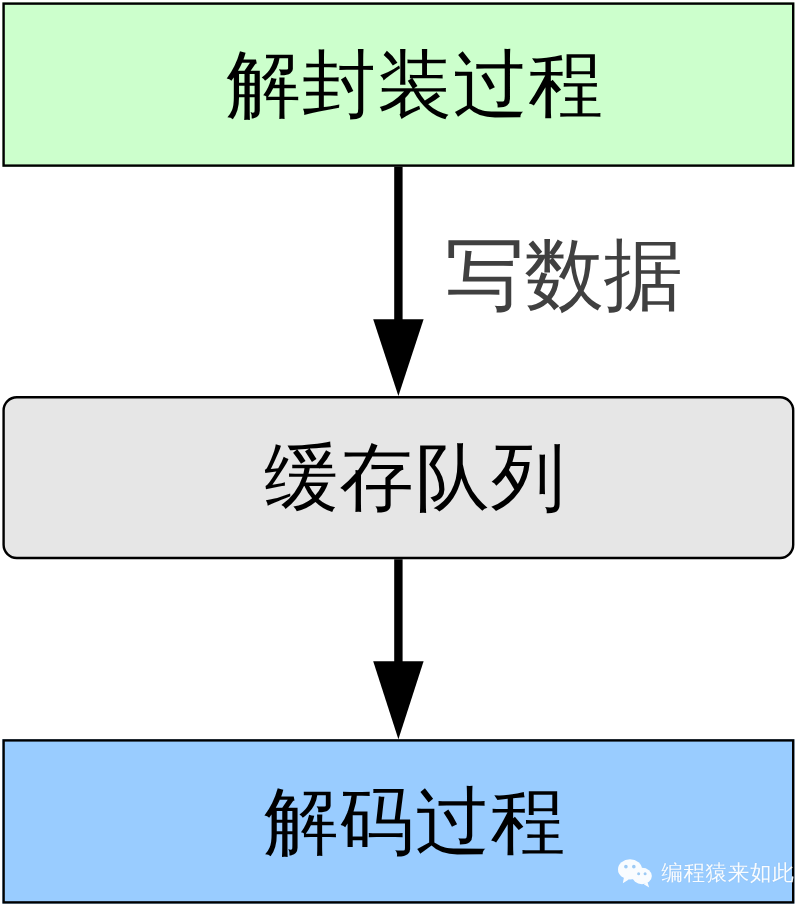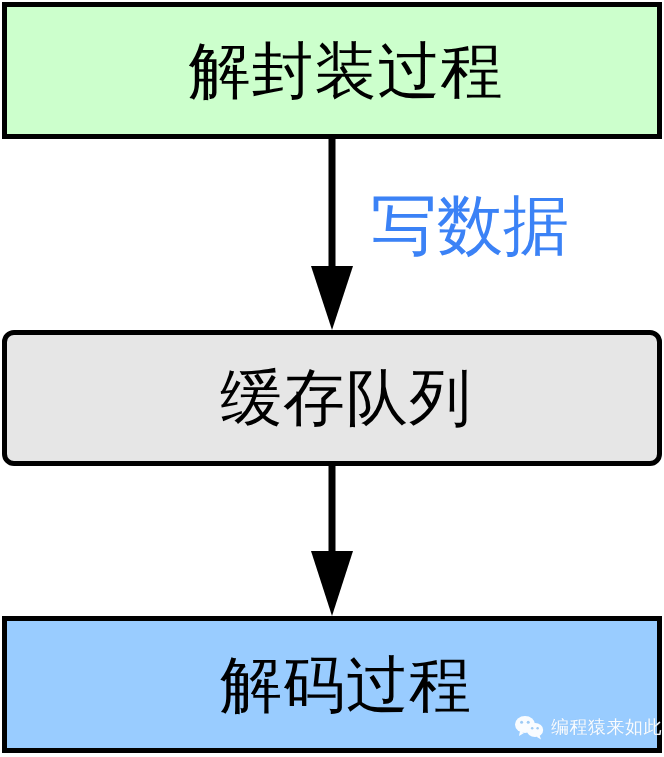--- a/index.html
+++ b/index.html
@@ -15,21 +15,21 @@
     width: 664px;
     height: 757px;
     background: #ffffff;
     overflow: hidden;
   }
 
   
   .node {
     position: absolute;
     box-sizing: border-box;
-    border: 5px solid #000000;
+    border: 2px solid #000000;
     display: flex;
     align-items: center;
     justify-content: center;
     padding-left: 28px;
   }
   .node-label {
     font-size: 62px;
     line-height: 1;
     color: #000000;
     letter-spacing: 1px;
@@ -70,24 +70,24 @@
     width: 664px;
     height: 757px;
     pointer-events: none;
   }
 
   
   .edge-label {
     position: absolute;
     font-size: 66px;
     line-height: 1;
-    color: #3b82f6;
+    color: #404040;
     white-space: nowrap;
     letter-spacing: 0px;
-    font-family: Liberation Mono, monospace;
+    font-family: Liberation Serif, serif;
   }
   #edge-label-write {
     left: 371px;
     top: 198px;
   }
   #edge-label-read {
     left: 371px;
     top: 512px;
   }
 

